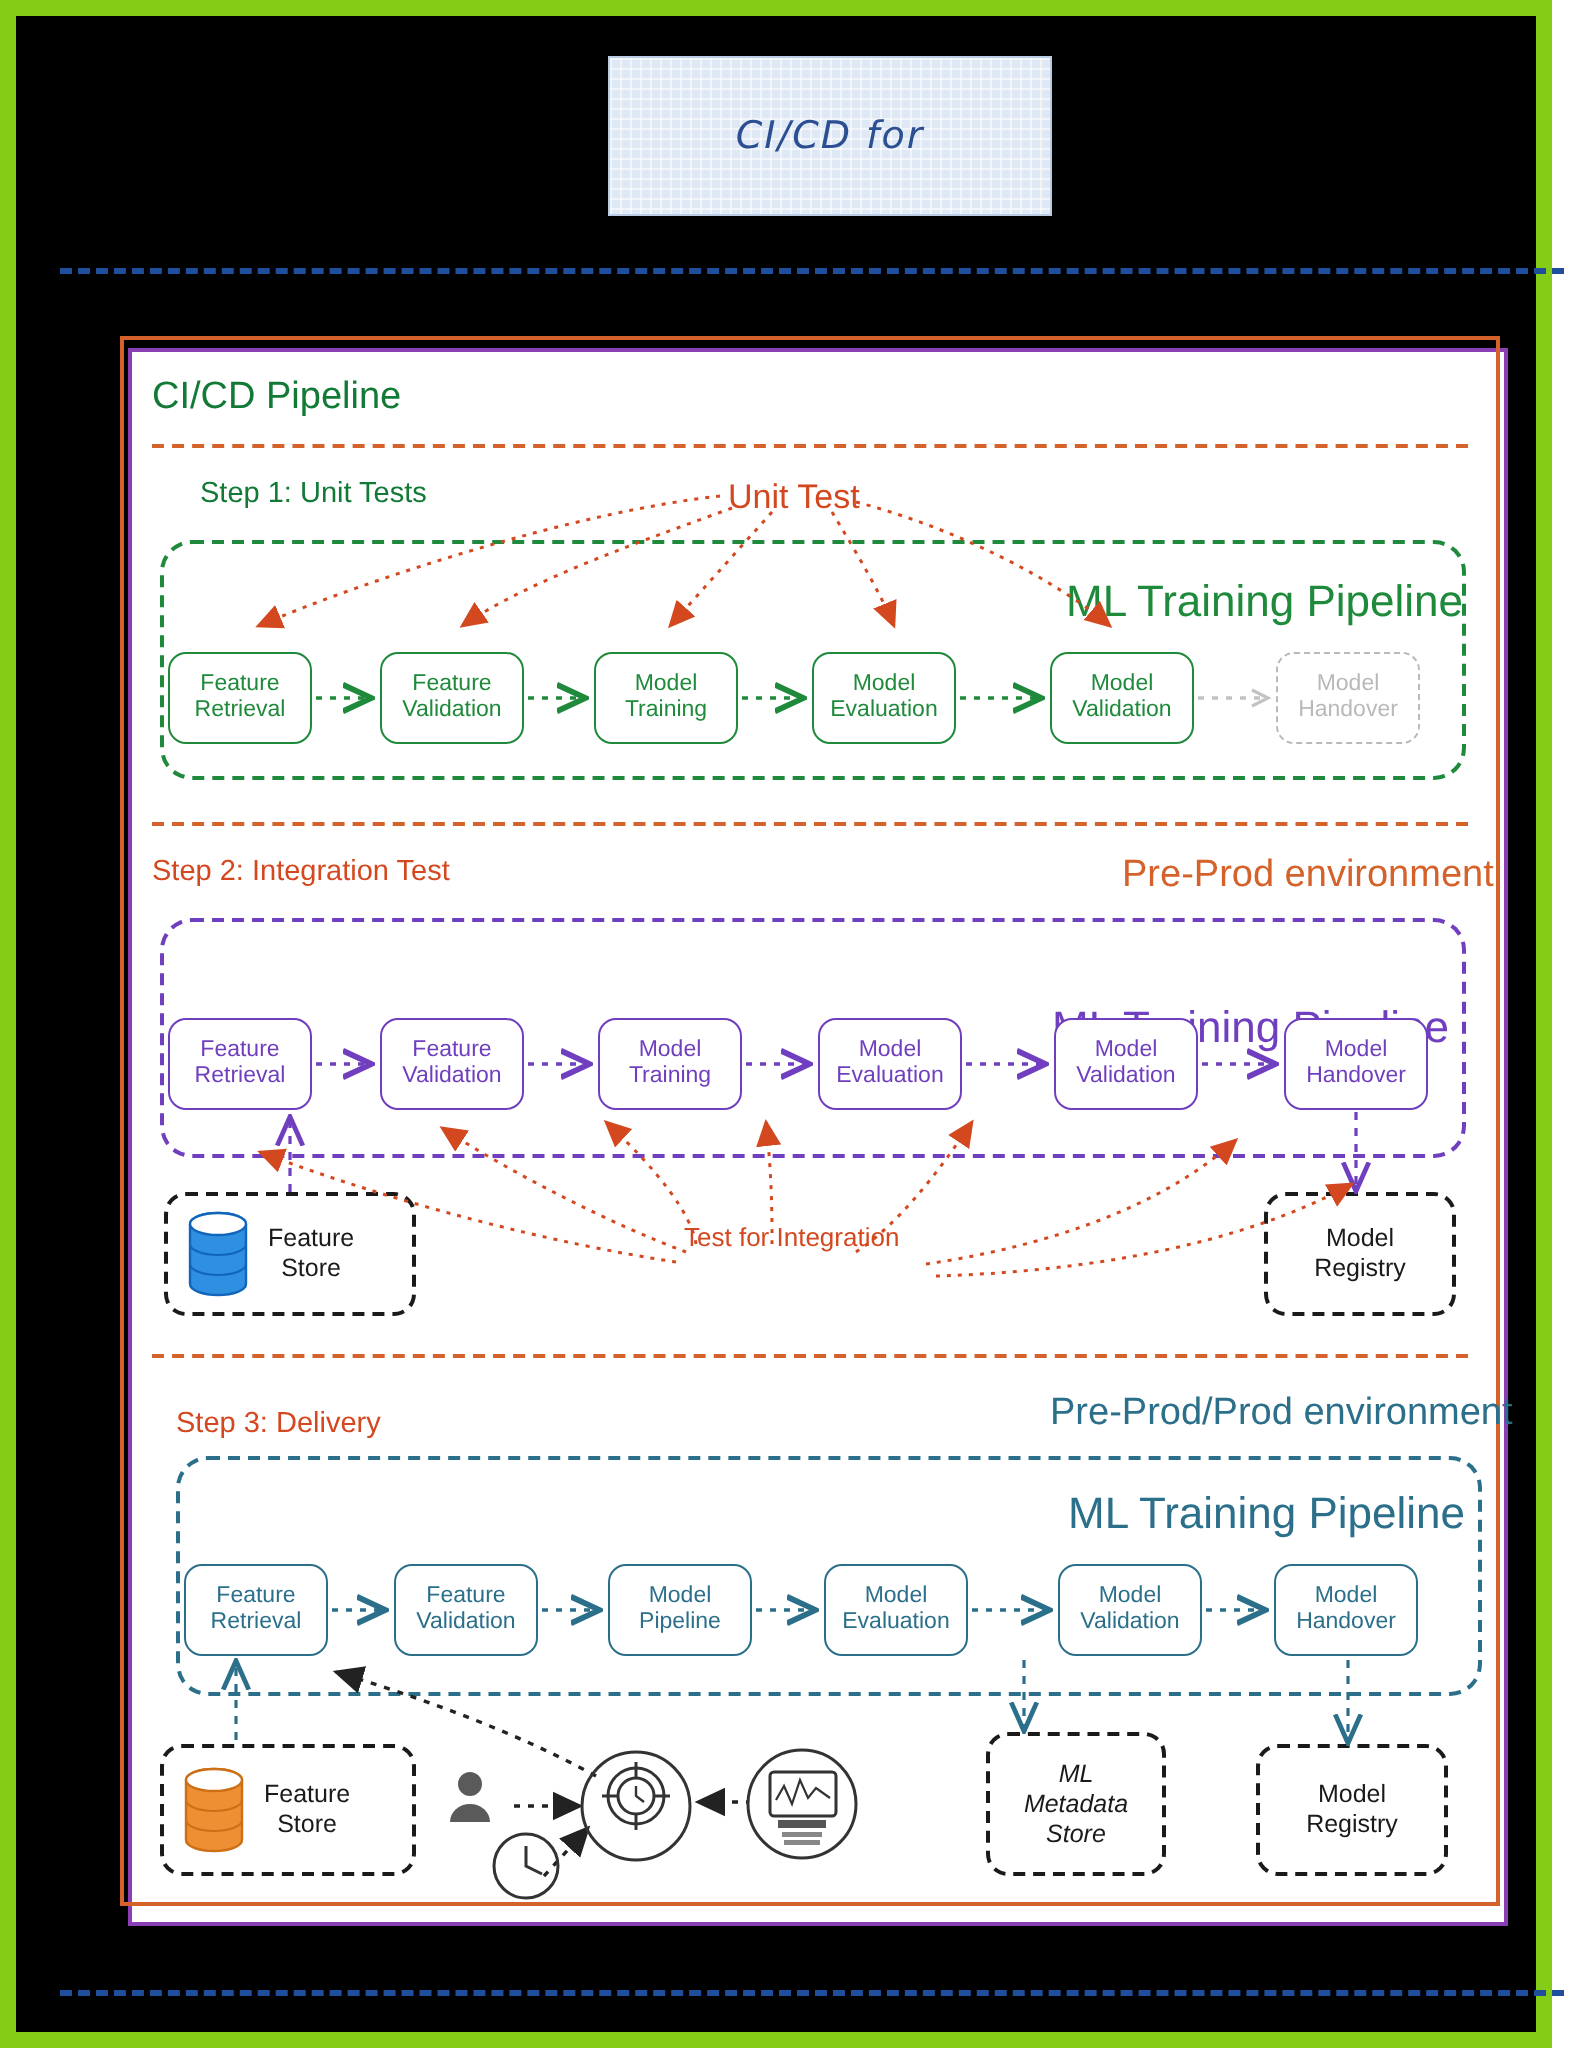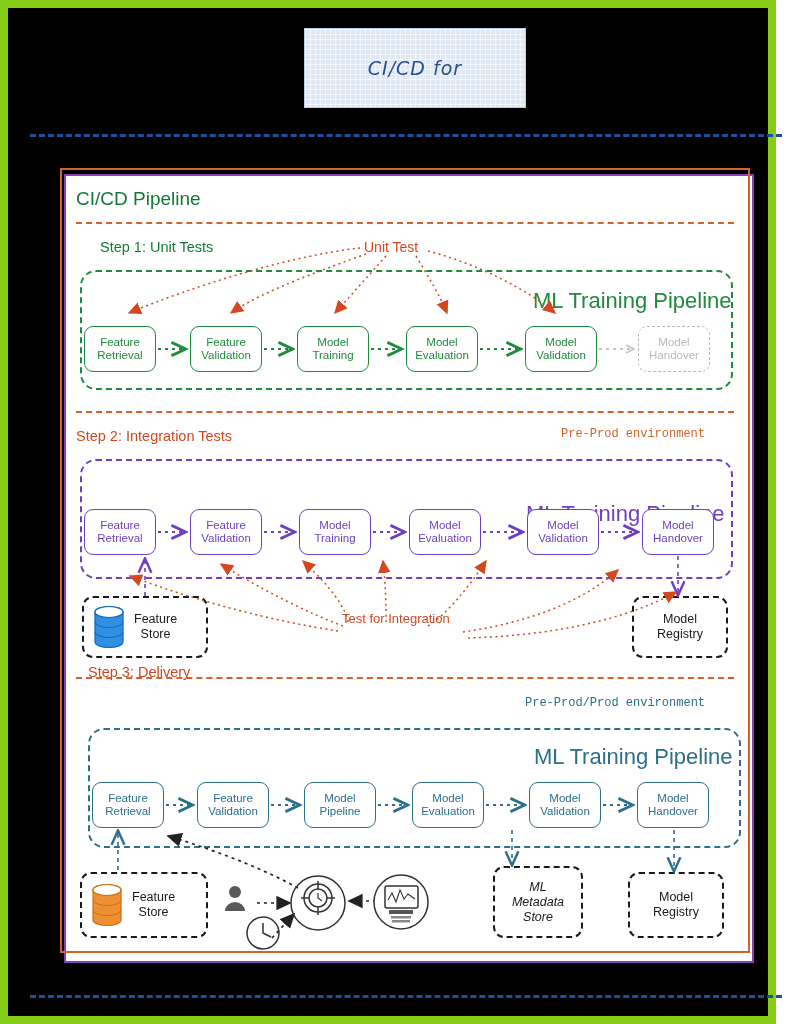--- a/index.html
+++ b/index.html
@@ -60,22 +60,22 @@
     position:absolute;left:68px;height:0;width:658px;
     border-top:2px dashed #d4622a;
   }
   .sep-1{top:214px;}
   .sep-2{top:403px;}
   .sep-3{top:669px;}
 
   .step-label{position:absolute;font-size:14.5px;}
   .step-1-label{left:68px;top:231px;color:#127a36;margin-left:24px;}
   .step-2-label{left:68px;top:420px;color:#d4481f;}
-  .step-3-label{left:80px;top:656px;color:#d4481f;}
-  .env-label{position:absolute;font-size:12px;font-family:Liberation Mono, monospace;}
+  .step-3-label{left:80px;top:696px;color:#d4481f;}
+  .env-label{position:absolute;font-size:19px;}
   .env-2{left:553px;top:419px;color:#d4622a;}
   .env-3{left:517px;top:688px;color:#2b6f8a;}
 
   
   .ml-box{position:absolute;box-sizing:border-box;border-radius:16px;}
   .ml-box-1{left:72px;top:262px;width:653px;height:120px;border:2px dashed #1f8a3b;}
   .ml-box-2{left:72px;top:451px;width:653px;height:120px;border:2px dashed #6f3fbf;}
   .ml-box-3{left:80px;top:720px;width:653px;height:120px;border:2px dashed #2b6f8a;}
   .ml-title{position:absolute;font-size:22px;}
   .ml-title-1{left:525px;top:280px;color:#1f8a3b;}
@@ -143,23 +143,23 @@
   </div>
   <div class="stage s-green" style="left:398px;top:318px;">
     <span><span>Model</span><br><span>Evaluation</span></span>
   </div>
   <div class="stage s-green" style="left:517px;top:318px;">
     <span><span>Model</span><br><span>Validation</span></span>
   </div>
   <div class="stage s-grey" style="left:630px;top:318px;">
     <span><span>Model</span><br><span>Handover</span></span>
   </div>
-  <div class="plain-label" style="left:356px;top:231px;color:#d4481f;font-size:14px;">Unit Test</div>
-
-  <div class="step-label step-2-label">Step 2: Integration Tests</div>
+  <div class="plain-label" style="left:356px;top:231px;color:#d4481f;font-size:17px;">Unit Test</div>
+
+  <div class="step-label step-2-label">Step 2: Integration Test</div>
   <div class="env-label env-2">Pre-Prod environment</div>
   <div class="ml-box ml-box-2"></div>
   <div class="ml-title ml-title-2">ML Training Pipeline</div>
 
   <div class="stage s-purple" style="left:76px;top:501px;">
     <span><span>Feature</span><br><span>Retrieval</span></span>
   </div>
   <div class="stage s-purple" style="left:182px;top:501px;">
     <span><span>Feature</span><br><span>Validation</span></span>
   </div>

